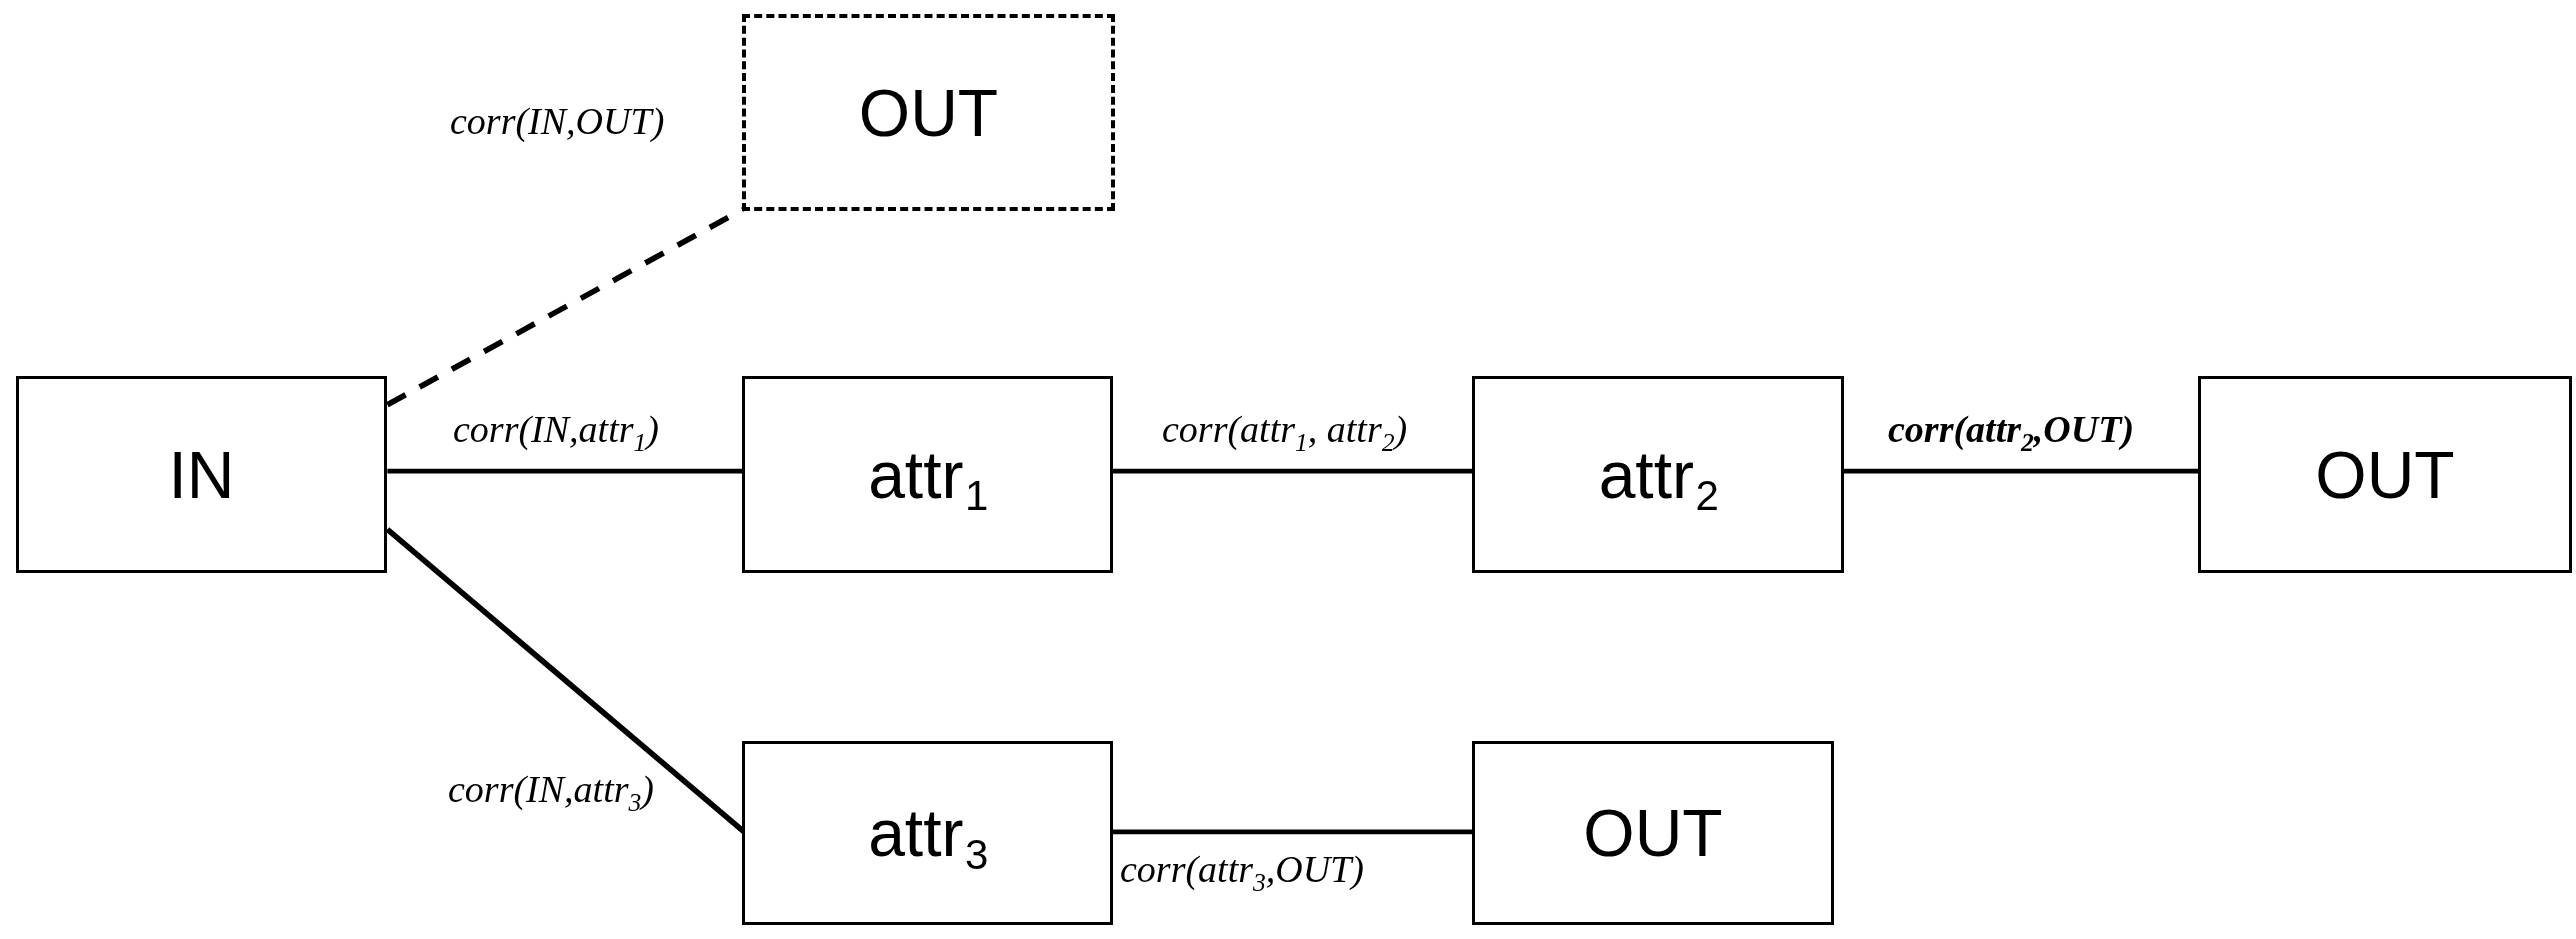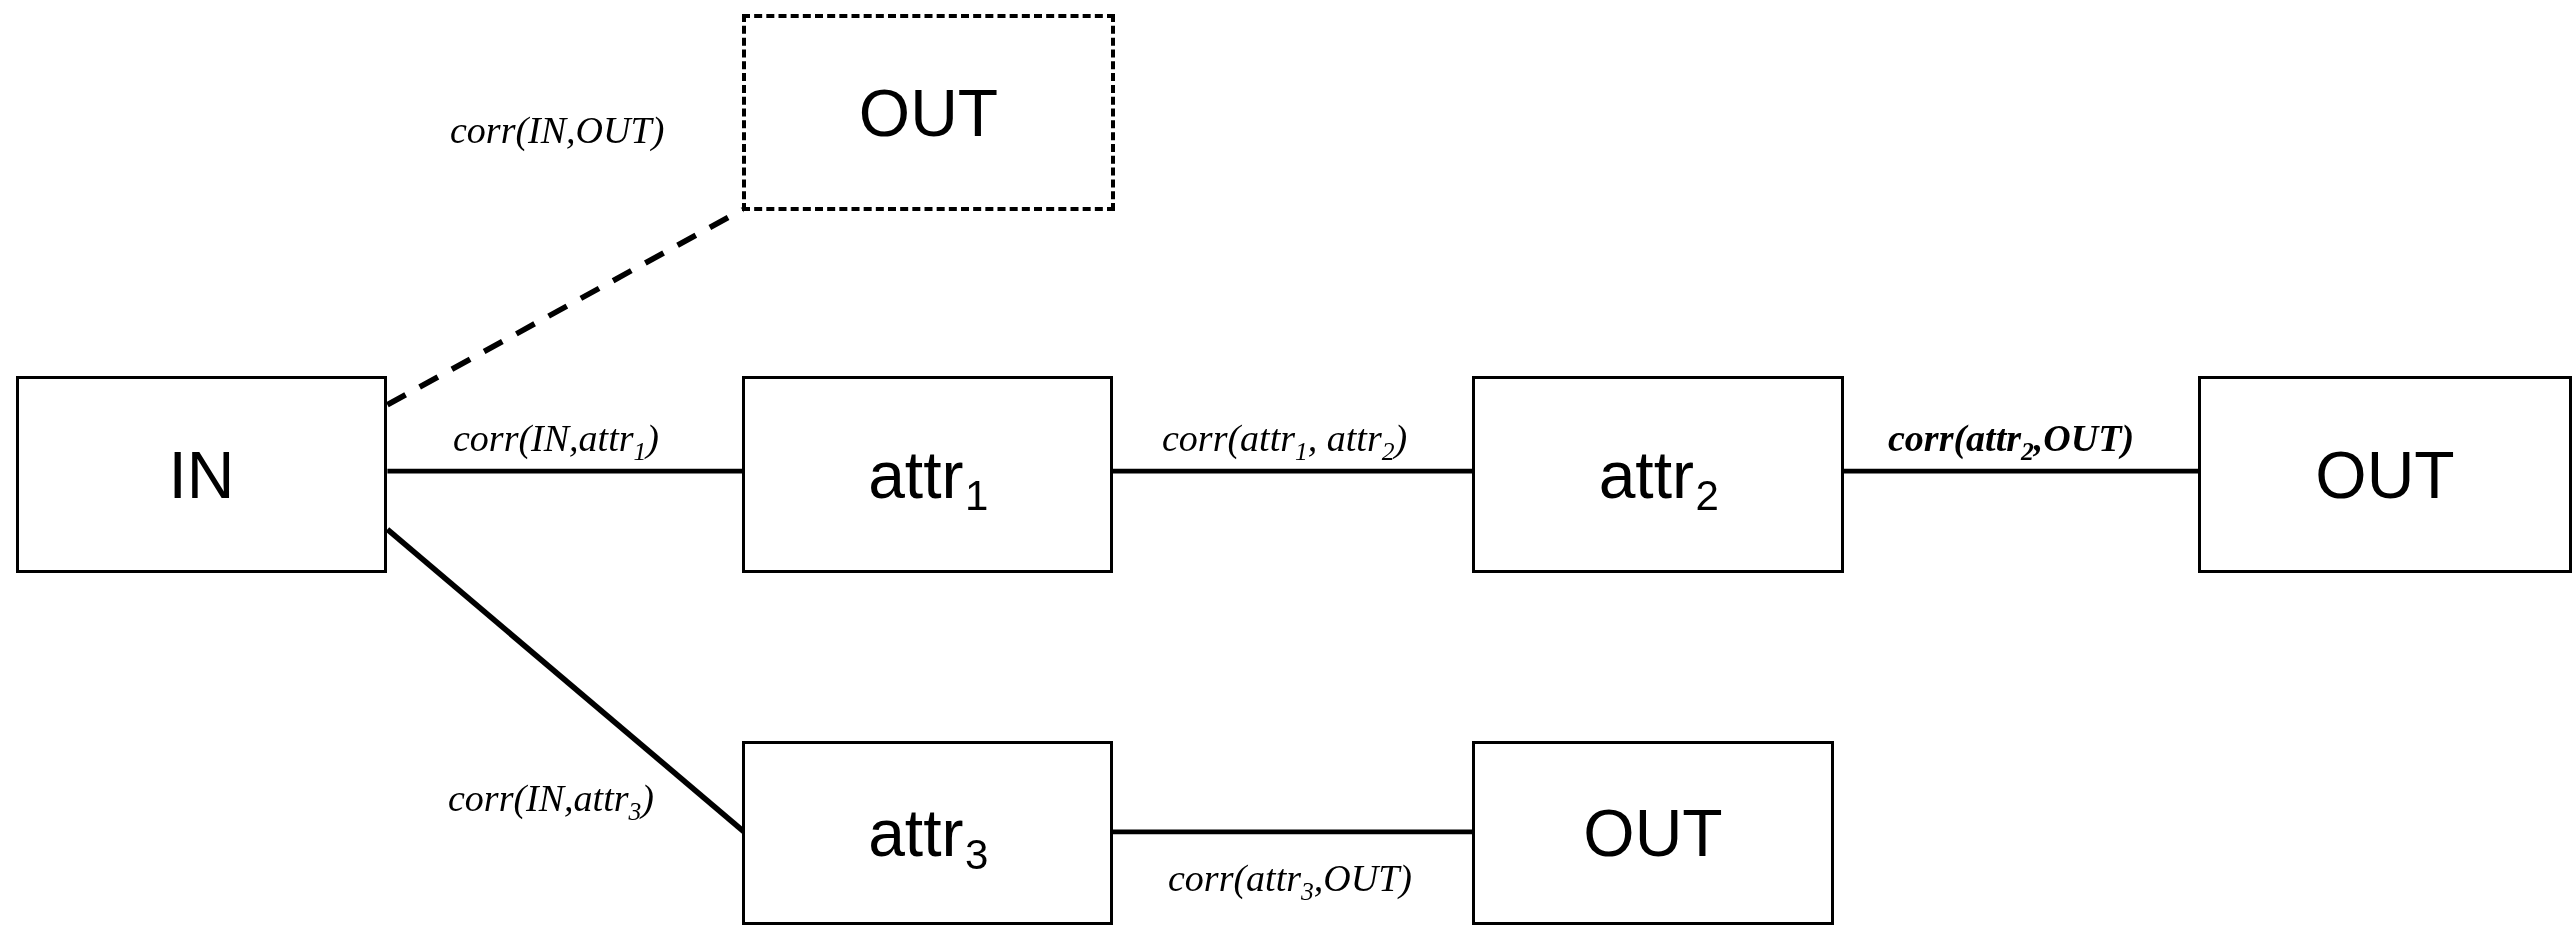--- a/index.html
+++ b/index.html
@@ -53,21 +53,20 @@
     left: 1.6px;
   }
   .edge-label {
     position: absolute;
     font-family: "Liberation Serif", serif;
     font-style: italic;
     font-size: 38px;
     color: #000000;
     white-space: nowrap;
     line-height: 1;
-    margin-top: 9px;
   }
   .edge-label .sub {
     font-size: 25.6px;
     position: relative;
     top: 8.8px;
   }
 </style>
 </head>
 <body>
 
@@ -143,18 +142,18 @@
   </div>
 
   <div class="edge-label" style="left:1888px; top:410px;font-weight:bold;">
     <span>corr(</span><span>attr</span><span class="sub">2</span><span>,</span><span>OUT</span><span class="sub"></span><span>)</span>
   </div>
 
   <div class="edge-label" style="left:448px; top:770px;font-style:italic;">
     <span>corr(</span><span>IN</span><span class="sub"></span><span>,</span><span>attr</span><span class="sub">3</span><span>)</span>
   </div>
 
-  <div class="edge-label" style="left:1168px; top:850px;">
+  <div class="edge-label" style="left:1120px; top:850px;">
     <span>corr(</span><span>attr</span><span class="sub">3</span><span>,</span><span>OUT</span><span class="sub"></span><span>)</span>
   </div>
 
 </div>
 
 
 </body></html>

